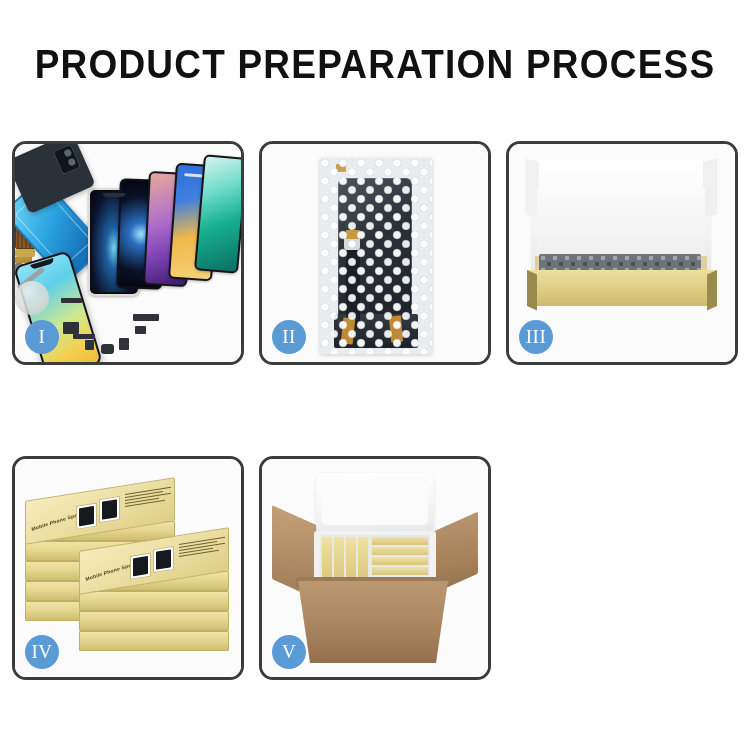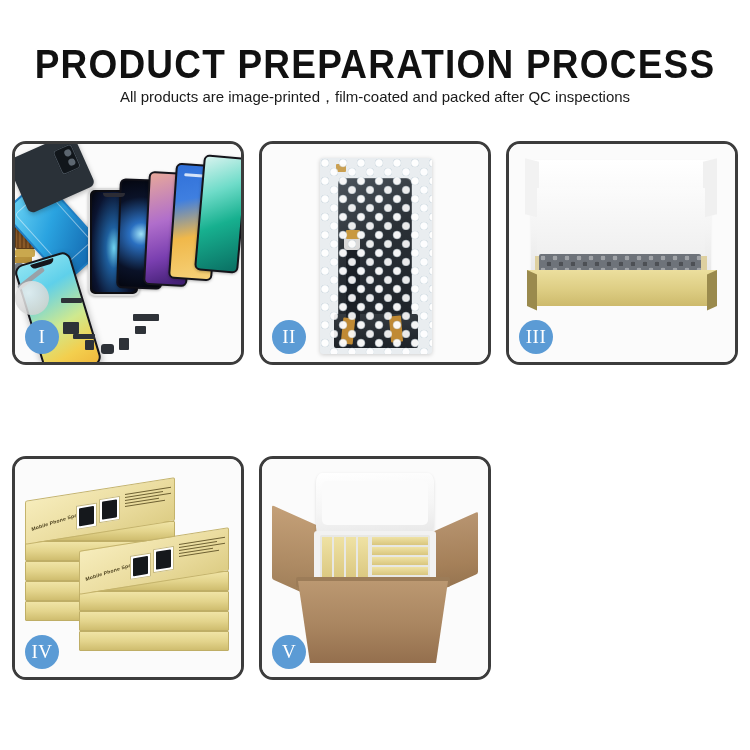--- a/index.html
+++ b/index.html
@@ -394,21 +394,20 @@
   }
   .c6-tape{position:absolute;background:rgba(138,110,78,.82);border-radius:1px;}
   #c6-tape1{left:42px;top:72px;width:18px;height:20px;transform:skewY(-6deg);}
   #c6-tape2{left:44px;top:146px;width:18px;height:20px;transform:skewY(-6deg);}
 </style>
 </head>
 <body>
 
 <div id="header">
   <div id="page-title">PRODUCT PREPARATION PROCESS</div>
-  <div id="page-subtitle">All products are image-printed，film-coated and packed after QC inspections</div>
 </div>
 
 <div id="panel-grid">
 
   <div class="panel p-c0 p-r0">
     <div class="photo">
       <div class="ph" id="ph-film">
           <span class="ph-screen"></span>
         </div>
       <div class="ph" id="ph-glass">

